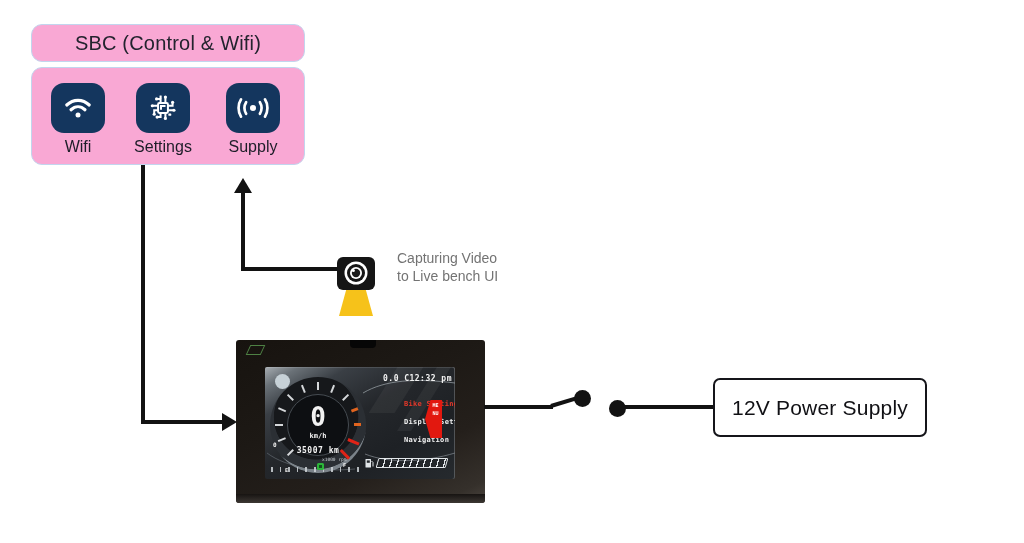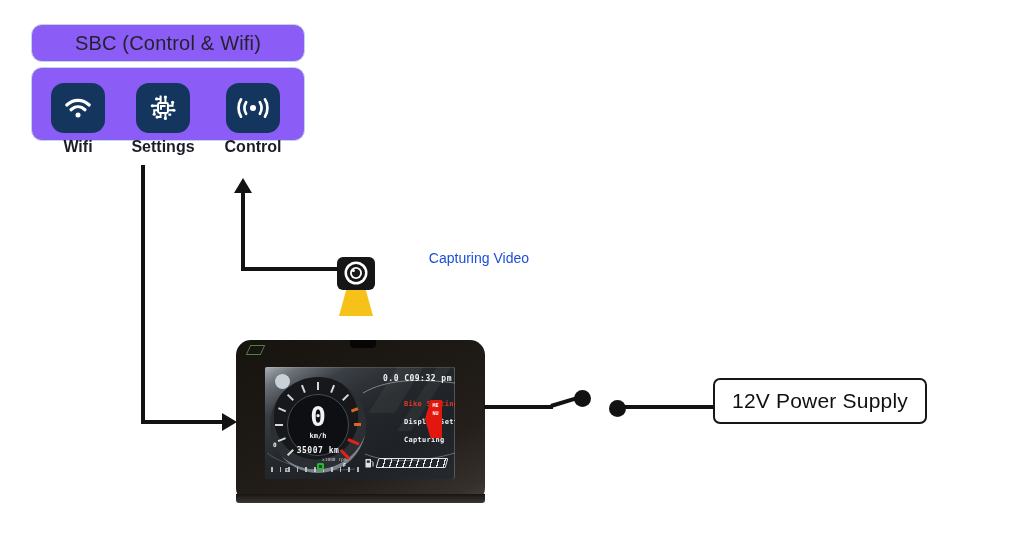--- a/index.html
+++ b/index.html
@@ -1,42 +1,42 @@
 <!DOCTYPE html>
 <html><head>
 <meta charset="utf-8">
 <style>
   * { margin:0; padding:0; box-sizing:border-box; }
   body { background:#ffffff; font-family:"Liberation Sans", sans-serif; }
   .stage { position:relative; width:1024px; height:543px; background:#ffffff; overflow:hidden; }
   .abs { position:absolute; }
 
   
-  .blue-box { background:#8b5cf6; border:1.5px solid #c2d5ee; border-radius:11px; }
+  .blue-box { background:#f9a8d4; border:1.5px solid #c2d5ee; border-radius:11px; }
   .sbc-title { left:31px; top:24px; width:274px; height:38px; display:flex; align-items:center; justify-content:center;
     font-size:20px; font-weight:500; color:#23232e; letter-spacing:.2px; }
-  .sbc-modules { left:31px; top:67px; width:274px; height:74px;font-weight:bold; }
+  .sbc-modules { left:31px; top:67px; width:274px; height:98px; }
   .module { position:absolute; top:15px; width:80px; text-align:center; }
   .module-icon { width:54px; height:50px; margin:0 auto; background:#14365e; border-radius:13px;
     display:flex; align-items:center; justify-content:center; }
   .module-label { margin-top:5px; font-size:16px; color:#1d1d28; }
 
   
   .line { background:#121212; }
   .arrow-right { width:0; height:0; border-top:9px solid transparent; border-bottom:9px solid transparent; border-left:15px solid #121212; }
   .arrow-up { width:0; height:0; border-left:9px solid transparent; border-right:9px solid transparent; border-bottom:15px solid #121212; }
 
   
   .camera-body { left:337px; top:257px; width:38px; height:33px; background:#151515; border-radius:6px; }
   .camera-stand { left:339px; top:290px; width:34px; height:26px; background:#f6c21a;
     clip-path:polygon(21% 0, 79% 0, 100% 100%, 0% 100%); }
-  .camera-caption { left:397px; top:249px; width:132px; font-size:14px; line-height:1.32; color:#1d4ed8; text-align:right; }
-
-  
-  .device { left:236px; top:340px; width:249px; height:163px; border-radius:15px;
+  .camera-caption { left:397px; top:249px; width:132px; font-size:14px; line-height:1.32; color:#737373; text-align:left; }
+
+  
+  .device { left:236px; top:340px; width:249px; height:163px; border-radius:3px;
     background:linear-gradient(155deg,#17130f 0%, #1d1915 40%, #241f1b 70%, #35302b 92%, #4a443e 100%); }
   .device-notch { left:114px; top:0; width:26px; height:8px; background:#060606; border-radius:0 0 4px 4px; }
   .device-glyph { left:12px; top:5px; width:15px; height:10px; border:1px solid rgba(96,165,86,.75); transform:skewX(-25deg); }
   .device-base { left:0; bottom:0; width:100%; height:9px; background:linear-gradient(#171412,#3c3733); border-radius:0 0 3px 3px; }
 
   .screen { left:29px; top:27px; width:190px; height:112px; overflow:hidden; border-radius:2px;
     background:linear-gradient(150deg,#a8aeb3 0%, #6a7177 9%, #3a3f45 22%, #24272b 45%, #1e2125 70%, #262a2e 100%);
     box-shadow:inset -1px 0 0 rgba(255,255,255,.22), inset 0 1px 0 rgba(255,255,255,.12);
     font-family:"DejaVu Sans Mono", monospace; color:#f2f2f2; }
   .streak { position:absolute; background:rgba(255,255,255,.05); transform:skewX(-32deg); }
@@ -69,21 +69,21 @@
   .menu-tab { left:160px; top:33px; width:17px; height:38px; background:#e2180f;
     clip-path:polygon(32% 0, 100% 0, 100% 100%, 32% 100%, 0 50%); }
   .menu-tab-text { position:absolute; left:7px; top:2px; width:7px; font-size:5px; font-weight:bold; line-height:1.55;
     color:#fff; word-break:break-all; text-align:center; }
 
   .fuel-bar { left:112px; top:91px; width:70px; height:10px; border:1.5px solid #e2e6e9; border-radius:1.5px;
     transform:skewX(-16deg); background:repeating-linear-gradient(90deg, transparent 0 5.4px, #e2e6e9 5.4px 6.7px); }
 
   
   .dot { width:17px; height:17px; border-radius:50%; background:#121212; }
-  .power-box { left:713px; top:378px; width:214px; height:46px; background:#fff; border:2.5px solid #15151a; border-radius:7px;
+  .power-box { left:713px; top:378px; width:214px; height:59px; background:#fff; border:2.5px solid #15151a; border-radius:7px;
     display:flex; align-items:center; justify-content:center; font-size:21px; color:#101014; letter-spacing:.2px; }
 </style>
 </head>
 <body>
 
 <div class="stage">
 
   <div class="abs blue-box sbc-title">
     <span>SBC (Control &amp; Wifi)</span>
   </div>
@@ -135,21 +135,21 @@
         <svg width="36" height="28" viewBox="0 0 28 22">
           <g fill="none" stroke="#fff" stroke-width="2.1" stroke-linecap="round">
             <path d="M8.6 6.5 C7 9.2 7 12.8 8.6 15.5"></path>
             <path d="M4.6 4.2 C2 8.2 2 13.8 4.6 17.8"></path>
             <path d="M19.4 6.5 C21 9.2 21 12.8 19.4 15.5"></path>
             <path d="M23.4 4.2 C26 8.2 26 13.8 23.4 17.8"></path>
           </g>
           <circle cx="14" cy="11" r="2.4" fill="#fff"></circle>
         </svg>
       </div>
-      <div class="module-label">Control</div>
+      <div class="module-label">Supply</div>
     </div>
   </div>
 
   <div class="abs line" style="left:141px; top:165px; width:4px; height:259px;"></div>
   <div class="abs line" style="left:141px; top:420px; width:82px; height:4px;"></div>
   <div class="abs arrow-right" style="left:222px; top:413px;"></div>
 
   <div class="abs line" style="left:243px; top:267px; width:95px; height:4px;"></div>
   <div class="abs line" style="left:241px; top:192px; width:4px; height:79px;"></div>
   <div class="abs arrow-up" style="left:234px; top:178px;"></div>
@@ -159,39 +159,40 @@
     <svg width="38" height="33" viewBox="0 0 38 33">
       <circle cx="19" cy="16" r="11.5" fill="#fff"></circle>
       <circle cx="19" cy="16" r="9" fill="#161616"></circle>
       <circle cx="19" cy="16" r="6" fill="#fff"></circle>
       <circle cx="19" cy="16" r="4.2" fill="#1a1a1a"></circle>
       <circle cx="16.4" cy="13.4" r="1.5" fill="#fff"></circle>
     </svg>
   </div>
   <div class="abs camera-caption">
     <div>Capturing Video</div>
+    <div>to Live bench UI</div>
   </div>
 
   <div class="abs device">
     <div class="abs device-notch"></div>
     <div class="abs device-glyph"></div>
 
     <div class="abs screen">
       <div class="streak" style="left:118px; top:0; width:26px; height:46px;"></div>
       <div class="streak" style="left:152px; top:0; width:14px; height:64px;"></div>
 
       <svg class="abs" style="left:0; top:0;" width="190" height="112" viewBox="0 0 190 112">
         <path d="M98 26 C120 13 150 11 190 16" fill="none" stroke="#9aa1a7" stroke-width="1" opacity=".75"></path>
         <path d="M100 87 C125 97 160 95 190 86" fill="none" stroke="#7a8187" stroke-width="1" opacity=".8"></path>
         <path d="M2 86 C22 101 55 105 90 102" fill="none" stroke="#5a6066" stroke-width="1" opacity=".8"></path>
       </svg>
 
       <div class="abs status-dot"></div>
       <div class="abs cl-temp">0.0 C</div>
-      <div class="abs cl-time">09:32 pm</div>
+      <div class="abs cl-time">12:32 pm</div>
 
       <div class="abs gauge">
         <div class="tick" style="transform:rotate(-135deg) translateY(-39px);"></div>
         <div class="tick" style="transform:rotate(-112deg) translateY(-39px);"></div>
         <div class="tick" style="transform:rotate(-90deg) translateY(-39px);"></div>
         <div class="tick" style="transform:rotate(-67deg) translateY(-39px);"></div>
         <div class="tick" style="transform:rotate(-45deg) translateY(-39px);"></div>
         <div class="tick" style="transform:rotate(-22deg) translateY(-39px);"></div>
         <div class="tick" style="transform:rotate(0deg) translateY(-39px);"></div>
         <div class="tick" style="transform:rotate(22deg) translateY(-39px);"></div>
@@ -209,21 +210,21 @@
         <div class="cl-zero">0</div>
       </div>
 
       <div class="abs subscale"></div>
       <div class="abs fuel-e">E</div>
       <div class="abs fuel-f">F</div>
       <div class="abs gear-box"></div>
 
       <div class="abs menu-item menu-red" style="top:33px;">Bike Settings</div>
       <div class="abs menu-item" style="top:51px;">Display Settings</div>
-      <div class="abs menu-item" style="top:69px;">Capturing</div>
+      <div class="abs menu-item" style="top:69px;">Navigation</div>
       <div class="abs menu-tab">
         <div class="menu-tab-text">MENU</div>
       </div>
 
       <svg class="abs" style="left:100px; top:90px;" width="9" height="11" viewBox="0 0 9 11">
         <rect x="0.5" y="2" width="5.5" height="8.5" rx=".5" fill="#e2e6e9"></rect>
         <rect x="1.8" y="3.4" width="3" height="2.4" fill="#22262a"></rect>
         <path d="M6.5 4 L8 5.5 V9.5" fill="none" stroke="#e2e6e9" stroke-width="1"></path>
       </svg>
       <div class="abs fuel-bar"></div>

